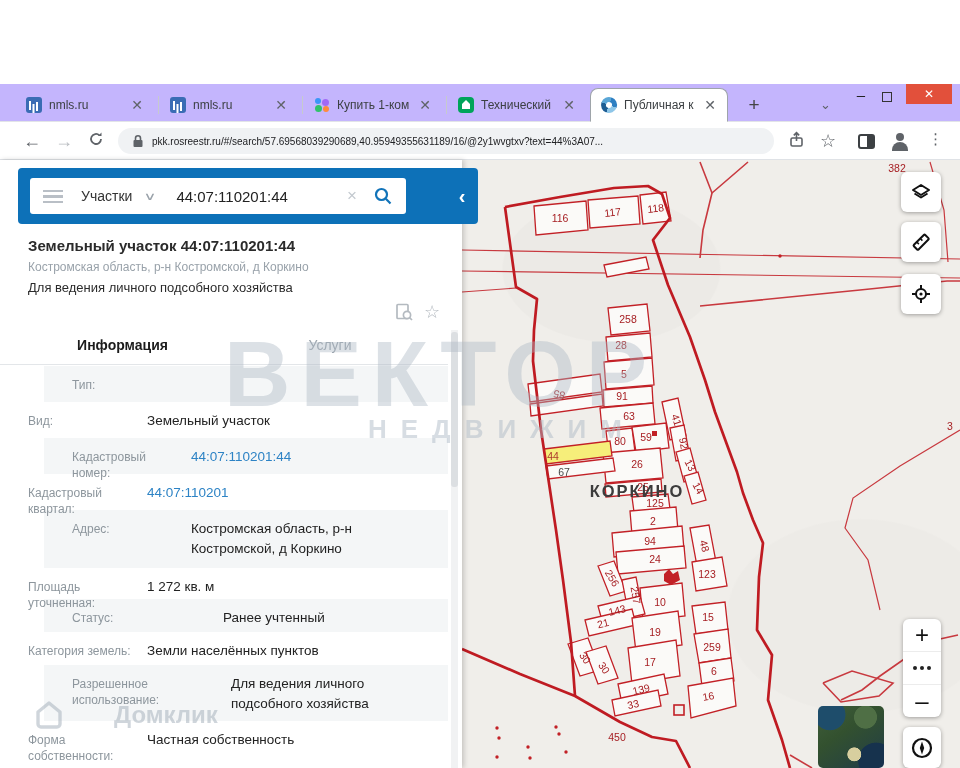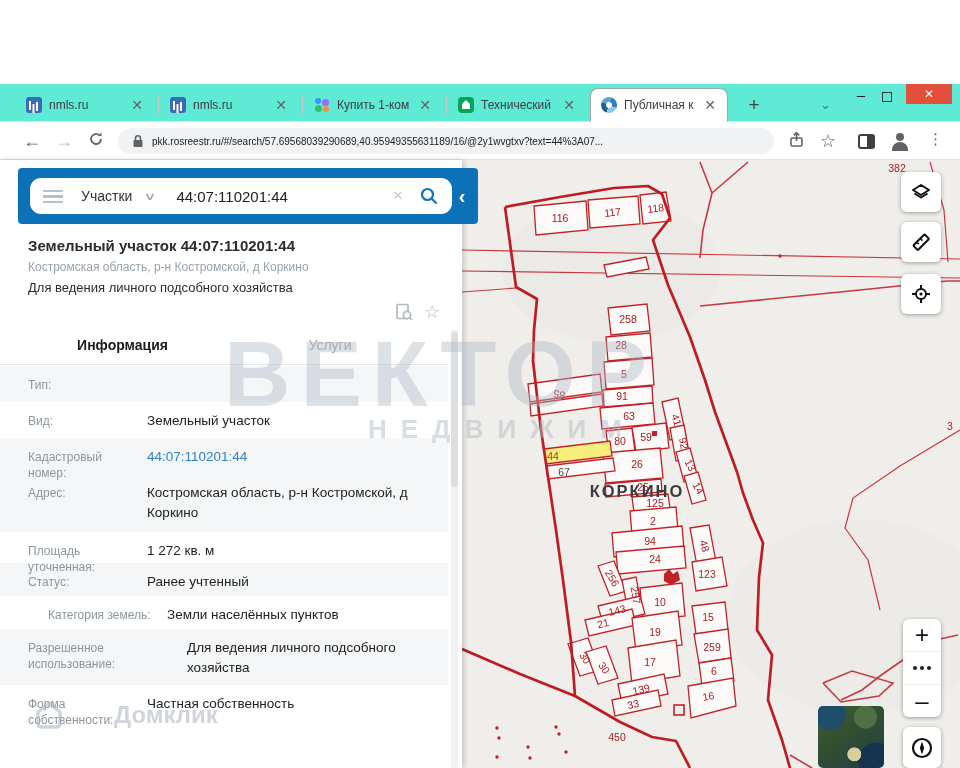--- a/index.html
+++ b/index.html
@@ -1,20 +1,20 @@
 <!DOCTYPE html>
 <html><head>
 <meta charset="utf-8">
 <style>
   * { margin:0; padding:0; box-sizing:border-box; }
   html,body { width:960px; height:768px; background:#fff; font-family:"Liberation Sans", sans-serif; }
   .screen { position:relative; width:960px; height:768px; overflow:hidden; background:#fff; }
 
   
-  .tabstrip { position:absolute; left:0; top:84px; width:960px; height:38px; background:#5eead4; border-bottom:1px solid #e2e4e8; }
+  .tabstrip { position:absolute; left:0; top:84px; width:960px; height:38px; background:#c4b5fd; border-bottom:1px solid #e2e4e8; }
   .tab { position:absolute; top:5px; height:32px; width:138px; display:flex; align-items:center; gap:7px; padding:0 8px 0 10px; border-radius:8px 8px 0 0; color:#3c4043; }
   .tab.active { border:1px solid #9ea4aa; border-bottom:1px solid #fff; background:#fff; z-index:3; height:34px; top:4px; }
   .tab-title { flex:1; font-size:12px; white-space:nowrap; overflow:hidden; color:#3c4043; }
   .tab-close { font-size:14px; color:#5f6368; line-height:1; padding:1px 3px; }
   .tab-sep { position:absolute; top:12px; width:1px; height:18px; background:#c6cace; }
   .fav { position:relative; width:16px; height:16px; flex:0 0 16px; border-radius:3px; }
   .fav-nmls { background:#3a6cb4; }
   .fav-nmls i { position:absolute; left:3px; bottom:3px; width:2px; height:9px; background:#fff; box-shadow:3.5px 3px 0 0 #fff, 7px 1px 0 0 #fff; }
   .fav-avito { background:transparent; }
   .fav-avito i { position:absolute; left:1px; top:1px; width:6px; height:6px; border-radius:50%; background:#3b96f7; }
@@ -40,21 +40,21 @@
   .sidepanel-ic { position:absolute; left:858px; top:12px; width:17px; height:15px; border:2px solid #3c4043; border-radius:3px; }
   .sidepanel-ic::after { content:""; position:absolute; right:0; top:0; bottom:0; width:6px; background:#3c4043; }
   .person { position:absolute; left:890px; top:9px; width:20px; height:20px; }
   .person::before { content:""; position:absolute; left:6px; top:2px; width:8px; height:8px; border-radius:50%; background:#5f6368; }
   .person::after { content:""; position:absolute; left:2px; top:11px; width:16px; height:9px; border-radius:8px 8px 0 0; background:#5f6368; }
   .kebab { position:absolute; left:928px; top:8px; font-size:15px; color:#5f6368; }
 
   
   .panel { position:absolute; left:0; top:160px; width:462px; height:608px; background:#fff; z-index:10; box-shadow:2px 0 5px rgba(0,0,0,.18); }
   .searchbar { position:absolute; left:18px; top:8px; width:460px; height:56px; background:#0d71b8; border-radius:4px; z-index:12; }
-  .search-field { position:absolute; left:12px; top:10px; width:422px; height:36px; background:#fff; border-radius:11px; display:flex; align-items:center; }
+  .search-field { position:absolute; left:12px; top:10px; width:376px; height:36px; background:#fff; border-radius:3px; display:flex; align-items:center; }
   .hamburger { margin-left:13px; width:20px; height:13px; border-top:2.5px solid #b9bfc6; border-bottom:2.5px solid #b9bfc6; position:relative; }
   .hamburger::after { content:""; position:absolute; left:0; top:3.5px; width:100%; height:2.5px; background:#b9bfc6; }
   .search-cat { margin-left:18px; font-size:14px; color:#333; }
   .cat-chevron { margin-left:14px; font-size:11px; color:#9aa2aa; transform:scaleX(1.6); }
   .search-query { margin-left:22px; font-size:15px; color:#222; flex:1; }
   .clear-x { font-size:17px; color:#c3c9cf; margin-right:16px; }
   .mag svg { display:block; }
   .mag { margin-right:13px; }
   .collapse-btn { position:absolute; right:6px; top:0; width:20px; height:56px; color:#fff; font-size:20px; font-weight:bold; display:flex; align-items:center; justify-content:center; }
 
@@ -64,21 +64,21 @@
   .links-row { position:absolute; left:28px; top:144px; display:flex; gap:22px; }
   .plink { font-size:13px; color:#2f87c6; }
   .doczoom-ic { position:absolute; left:394px; top:142px; }
   .fav-star { position:absolute; left:424px; top:141px; font-size:18px; color:#b4bac0; }
   .ptabs { position:absolute; left:0; top:168px; width:448px; height:37px; border-bottom:1px solid #e3e6e9; }
   .ptab-info { position:absolute; left:40px; width:165px; top:9px; text-align:center; font-size:14px; font-weight:bold; color:#1c1c1c; }
   .ptab-serv { position:absolute; left:265px; width:130px; top:9px; text-align:center; font-size:14px; color:#9ba4ac; }
 
   .rows { position:absolute; left:0; top:206px; width:448px; }
   .info-row { display:flex; }
-  .info-row.striped { background:#f4f6f7; }
+  .info-row.striped { background:#f4f6f7;margin-left:44px; }
   .info-label { width:147px; padding:11px 4px 0 28px; font-size:12px; color:#8d969d; line-height:1.35; }
   .info-value { flex:1; padding:9px 18px 0 0; font-size:13.5px; color:#222; line-height:1.5; }
   .info-value.link { color:#2d83c5; }
   .pscroll-track { position:absolute; left:451px; top:170px; width:7px; height:438px; background:#f1f2f3; }
   .pscroll-thumb { position:absolute; left:451px; top:172px; width:7px; height:155px; background:#dcdfe2; border-radius:3px; }
 
   
   .map { position:absolute; left:462px; top:160px; width:498px; height:608px;
          background: radial-gradient(ellipse 180px 120px at 30% 18%, #eceae6 0 60%, transparent 61%),
                      radial-gradient(ellipse 220px 160px at 80% 75%, #edebe7 0 60%, transparent 61%),
@@ -382,33 +382,37 @@
           <div class="info-label">Тип:</div>
         </div>
         <div class="info-row" style="height: 36px;">
           <div class="info-label">Вид:</div>
           <div class="info-value">Земельный участок</div>
         </div>
         <div class="info-row striped" style="height: 36px;">
           <div class="info-label">Кадастровый номер:</div>
           <div class="info-value link">44:07:110201:44</div>
         </div>
+        <div class="info-row" style="height: 36px;">
+          <div class="info-label">Кадастровый квартал:</div>
+          <div class="info-value link">44:07:110201</div>
+        </div>
         <div class="info-row striped" style="height: 58px;">
           <div class="info-label">Адрес:</div>
           <div class="info-value">Костромская область, р-н Костромской, д Коркино</div>
         </div>
         <div class="info-row" style="height: 31px;">
           <div class="info-label">Площадь уточненная:</div>
           <div class="info-value">1 272 кв. м</div>
         </div>
-        <div class="info-row striped" style="height: 33px;">
+        <div class="info-row striped" style="height: 33px; gap: 32px;">
           <div class="info-label">Статус:</div>
           <div class="info-value">Ранее учтенный</div>
         </div>
-        <div class="info-row" style="height: 33px; margin-left: 20px;">
+        <div class="info-row" style="height: 33px;">
           <div class="info-label">Категория земель:</div>
           <div class="info-value">Земли населённых пунктов</div>
         </div>
         <div class="info-row striped" style="height: 56px; gap: 40px;">
           <div class="info-label">Разрешенное использование:</div>
           <div class="info-value">Для ведения личного подсобного хозяйства</div>
         </div>
         <div class="info-row" style="height: 36px;">
           <div class="info-label">Форма собственности:</div>
           <div class="info-value">Частная собственность</div>

